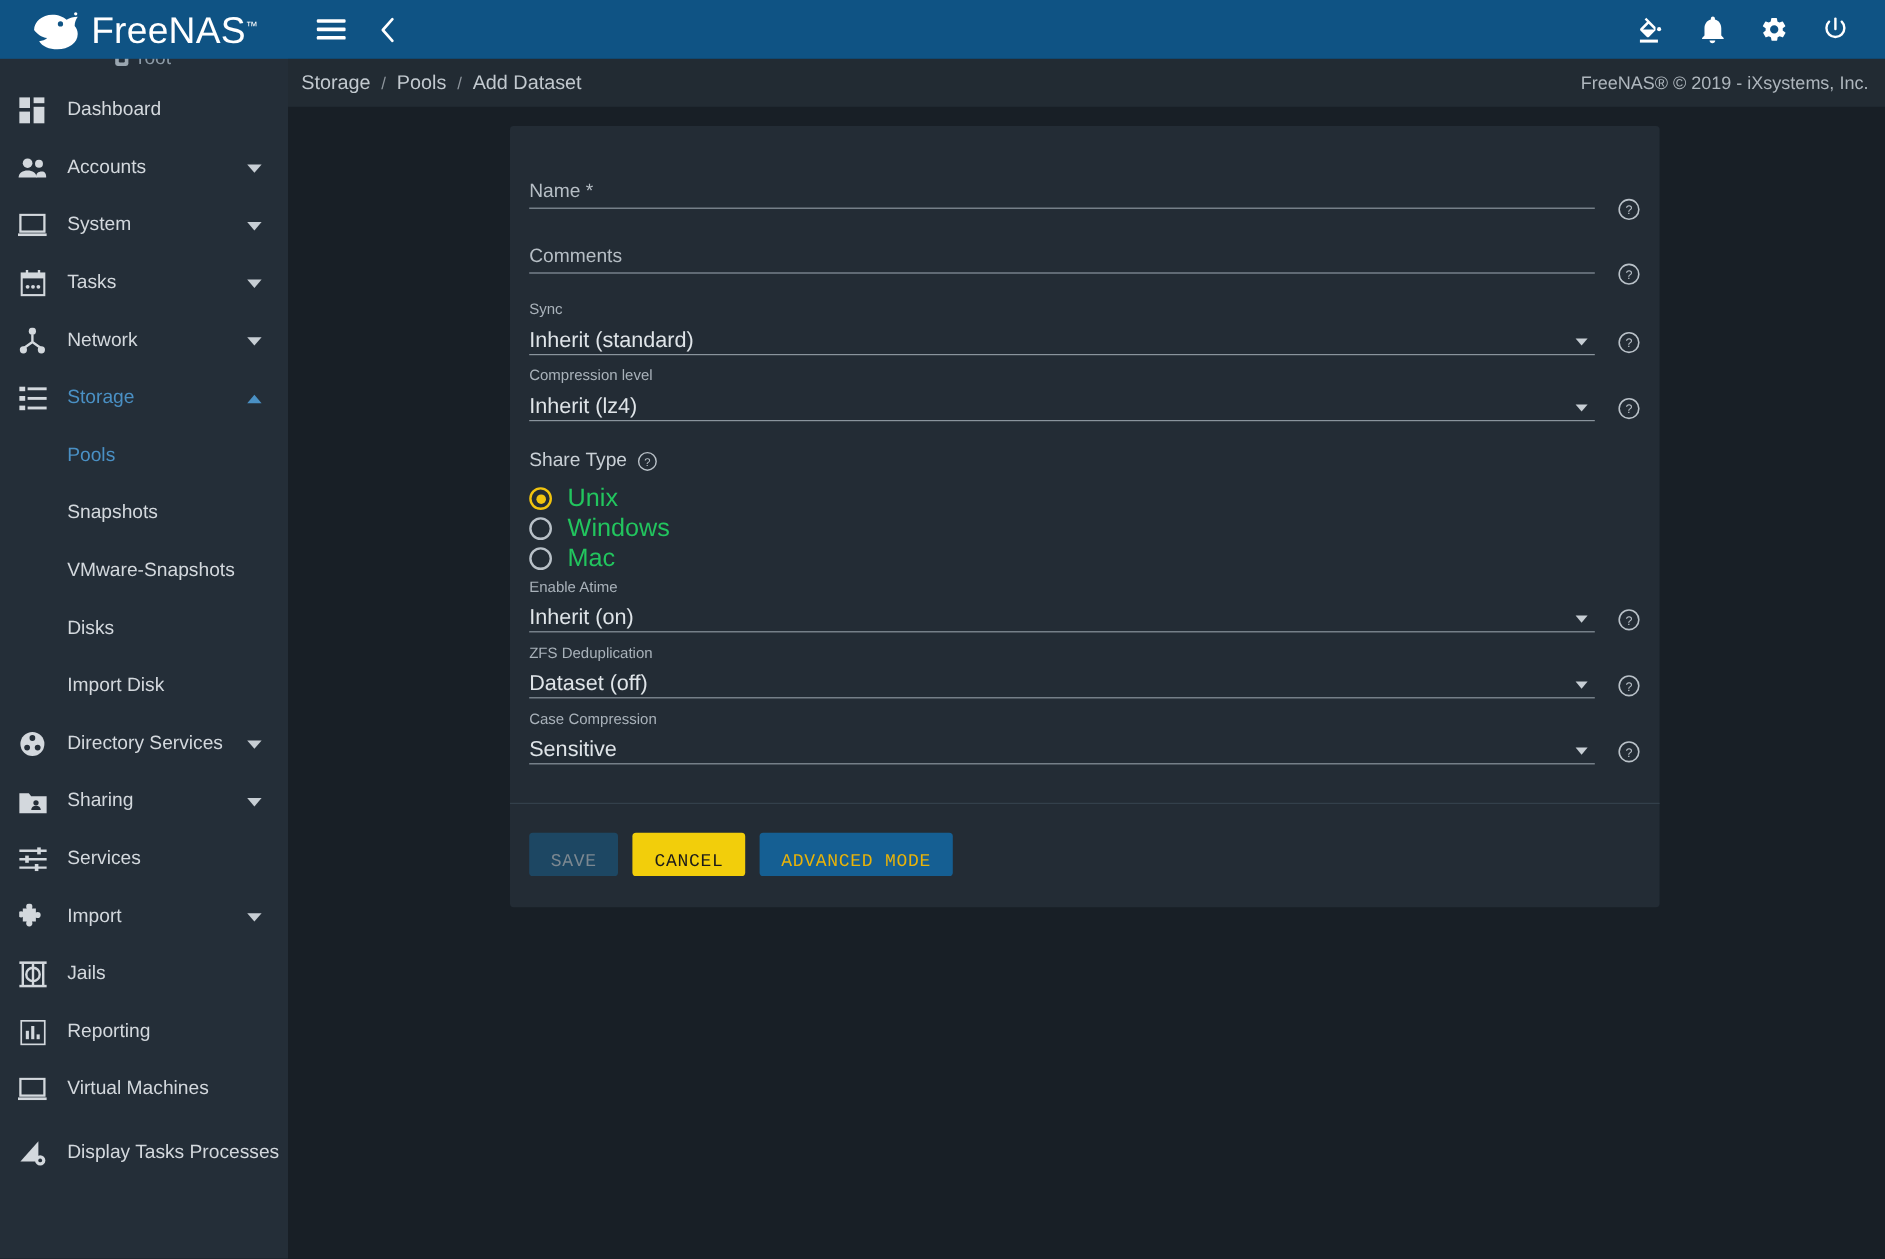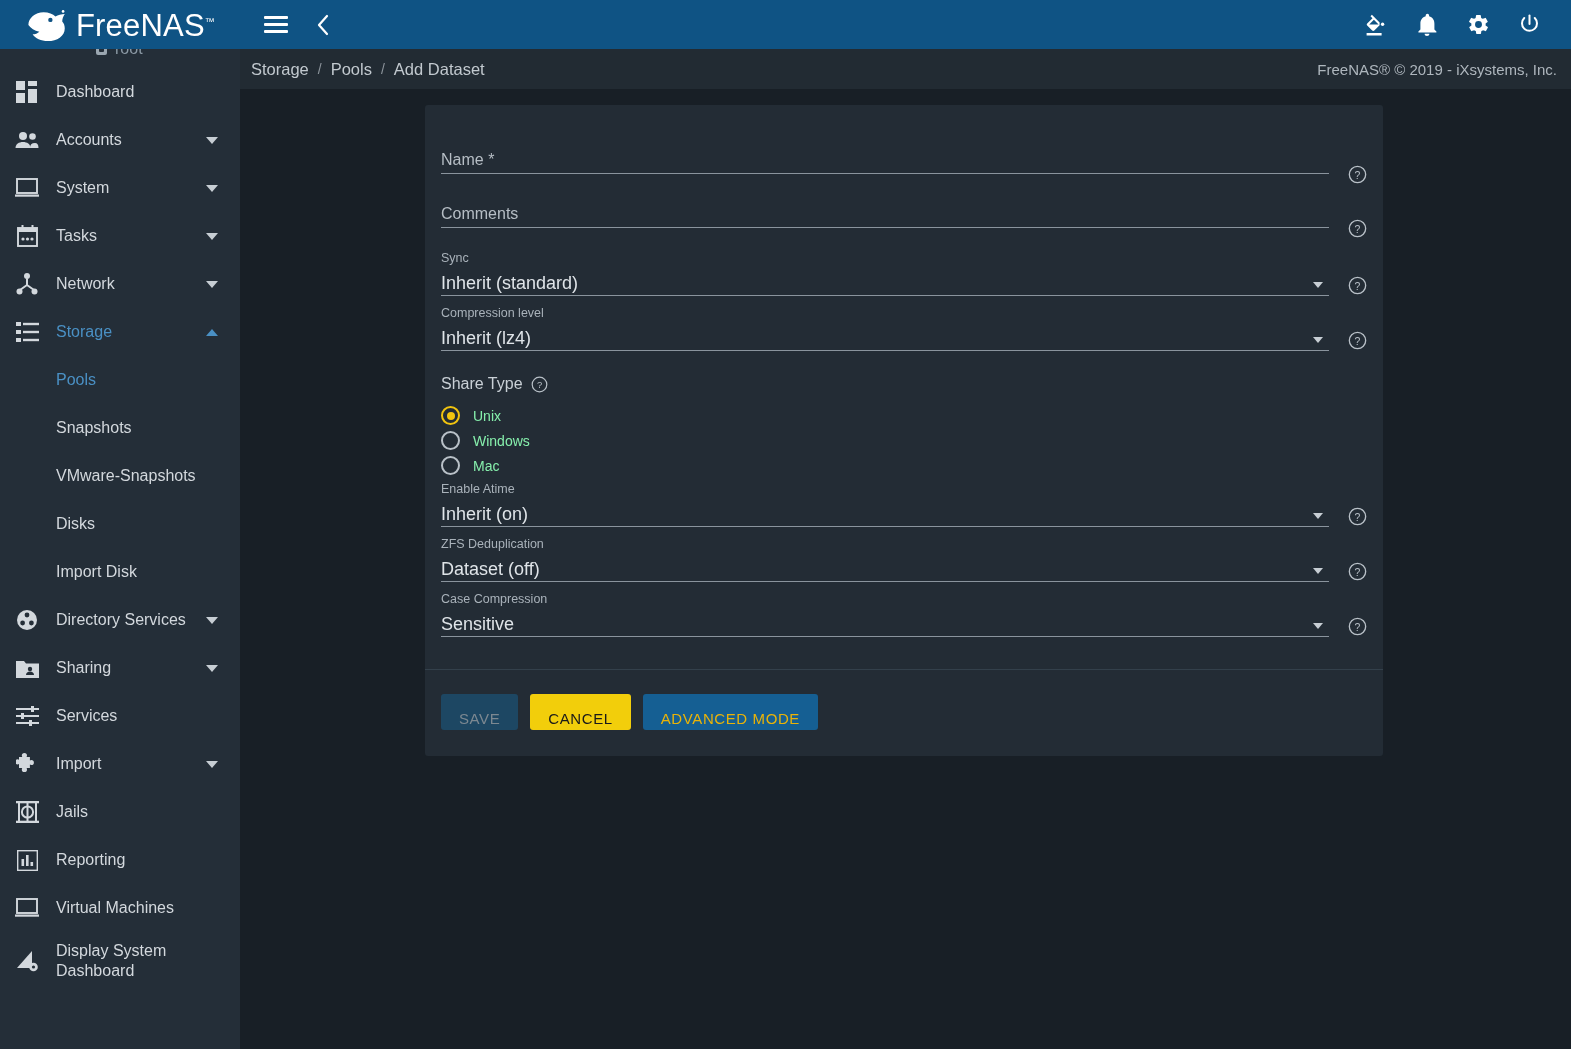--- a/index.html
+++ b/index.html
@@ -184,33 +184,33 @@
     width: 19px; height: 19px; border-radius: 50%;
     border: 2px solid #b9c1c8; position: relative;
     background: transparent;
   }
   .radio.checked { border-color: #f1c40f; }
   .radio.checked:after {
     content: ""; position: absolute;
     left: 3.5px; top: 3.5px; width: 8px; height: 8px;
     border-radius: 50%; background: #f1c40f;
   }
-  .radio-label { color: #86efac; font-size: 14px; }
+  .radio-label { color: #22c55e; font-size: 21px; }
 
   .card-divider { height: 1px; background: #33404b; margin: 8px 0 0 0; }
 
   .card-actions {
     display: flex; align-items: center; gap: 12px;
     padding: 24px 0 26px 16px;
   }
   .btn {
     border: none; border-radius: 3px;
     font-size: 15px; letter-spacing: .6px;
     padding: 16px 18px; height: 36px;
-    font-family: Liberation Sans, sans-serif;
+    font-family: Liberation Mono, monospace;
     cursor: pointer;
   }
   .btn-save    { background: #1d4763; color: #7c8891; cursor: default; }
   .btn-cancel  { background: #f2ce0b; color: #1a1a1a; font-weight: 500; }
   .btn-advanced{ background: #155f93; color: #eab308; }
 </style>
 </head>
 <body>
 
 <div class="topbar">
@@ -453,21 +453,21 @@
     </div>
 
     <div class="nav-item two-line">
       <span class="nav-ico">
         <svg width="23" height="22" viewBox="0 0 23 22">
           <path d="M1 18 L16 1 L16 18 Z" fill="#d3d8dd"></path>
           <circle cx="17.5" cy="17" r="4.3" fill="#d3d8dd"></circle>
           <circle cx="17.5" cy="17" r="1.6" fill="#242e38"></circle>
         </svg>
       </span>
-      <span class="nav-label">Display System Dashboard</span>
+      <span class="nav-label">Display Tasks Processes</span>
     </div>
 
 
   </div>
 </div>
 
 <div class="crumbbar">
   <div class="crumbs">
     <span class="crumb">Storage</span>
     <span class="crumb-sep">/</span>

